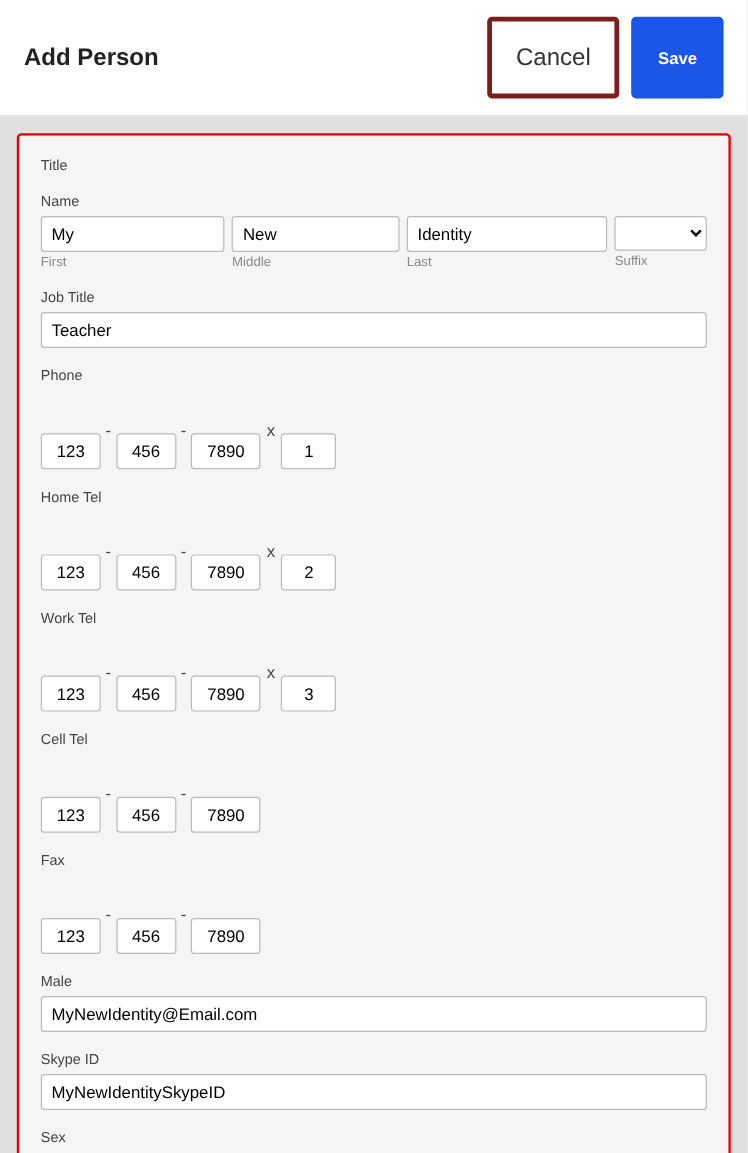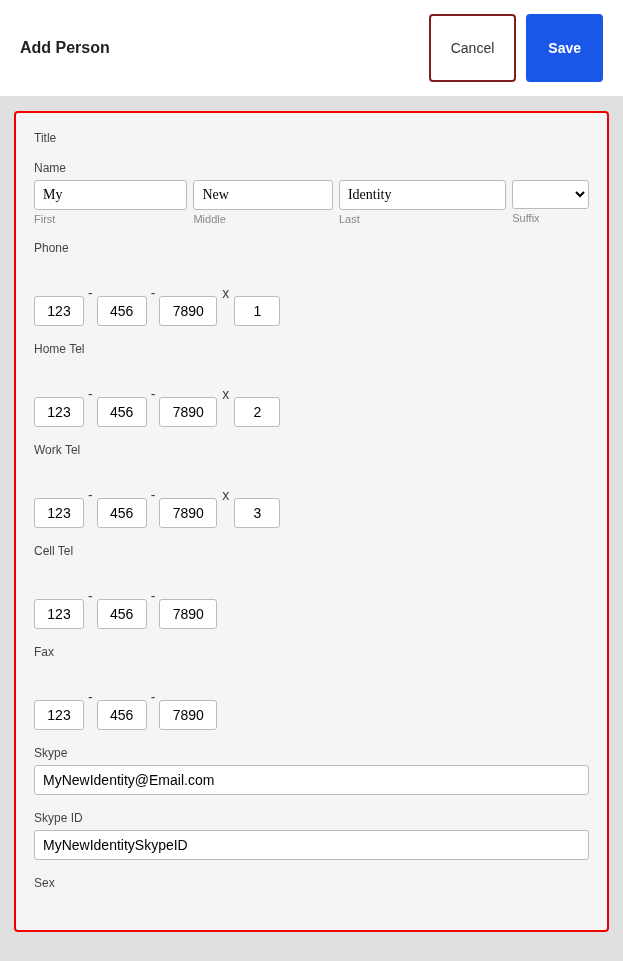--- a/index.html
+++ b/index.html
@@ -11,34 +11,34 @@
     }
     .header {
       display: flex;
       align-items: center;
       justify-content: space-between;
       padding: 14px 20px;
       background: #fff;
       border-bottom: 1px solid #ddd;
     }
     .header-title {
-      font-size: 16px;
+      font-size: 20px;
       font-weight: bold;
       color: #222;
     }
     .header-actions {
       display: flex;
       gap: 10px;
     }
     .btn-cancel {
       padding: 8px 20px;
-      border: 2px solid #7f1d1d;
-      background: #fff;
-      border-radius: 4px;
-      font-size: 14px;
+      border: 4px solid #7f1d1d;
+      background: #fff;
+      border-radius: 4px;
+      font-size: 20px;
       cursor: pointer;
       color: #333;
     }
     .btn-save {
       padding: 24px 20px;
       border: 2px solid #1a56e8;
       background: #1a56e8;
       border-radius: 4px;
       font-size: 14px;
       cursor: pointer;
@@ -94,21 +94,20 @@
     .name-col {
       display: flex;
       flex-direction: column;
     }
     .name-first { flex: 1.1; }
     .name-middle { flex: 1; }
     .name-last { flex: 1.2; }
     .name-suffix { flex: 0.55; }
     .name-col input {
       width: 100%;
-      font-family: Liberation Serif, serif;
     }
     .job-title-input {
       width: 100%;
     }
     .phone-row {
       display: flex;
       align-items: center;
       gap: 0;
     }
     .phone-part {
@@ -182,20 +181,22 @@
           <option>Sr</option>
           <option>II</option>
           <option>III</option>
         </select>
         <span class="field-sublabel">Suffix</span>
       </div>
     </div>
   </div>
 
   <div class="field-group">
+    <span class="field-label">Job Title</span>
+    <input type="text" class="job-title-input" value="Teacher" style="">
   </div>
 
   <div class="field-group">
     <span class="field-label">Phone</span>
     <div class="phone-row">
       <input type="text" class="phone-part phone-area" value="123" style="">
       <span class="phone-sep">-</span>
       <input type="text" class="phone-part phone-prefix" value="456" style="">
       <span class="phone-sep">-</span>
       <input type="text" class="phone-part phone-line" value="7890" style="">
@@ -246,21 +247,21 @@
     <div class="phone-row">
       <input type="text" class="phone-part phone-area" value="123" style="">
       <span class="phone-sep">-</span>
       <input type="text" class="phone-part phone-prefix" value="456" style="">
       <span class="phone-sep">-</span>
       <input type="text" class="phone-part phone-line" value="7890" style="">
     </div>
   </div>
 
   <div class="field-group">
-    <span class="field-label">Skype</span>
+    <span class="field-label">Male</span>
     <input type="text" class="email-input" value="MyNewIdentity@Email.com" style="">
   </div>
 
   <div class="field-group">
     <span class="field-label">Skype ID</span>
     <input type="text" class="skype-input" value="MyNewIdentitySkypeID" style="">
   </div>
 
   <div class="field-group">
     <span class="field-label">Sex</span>

